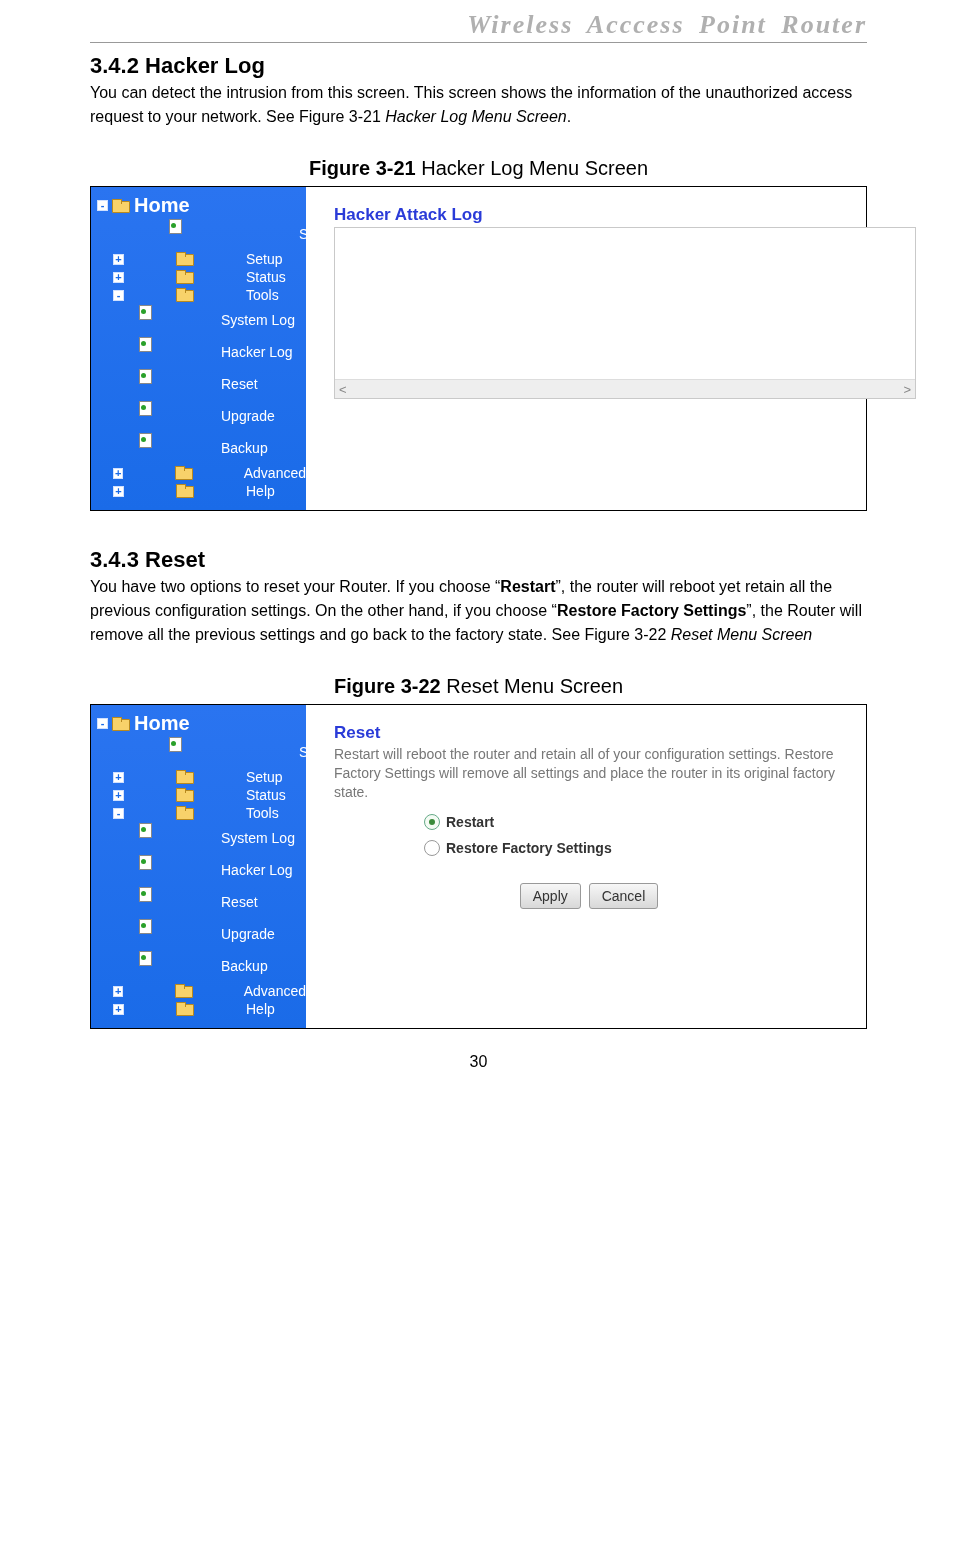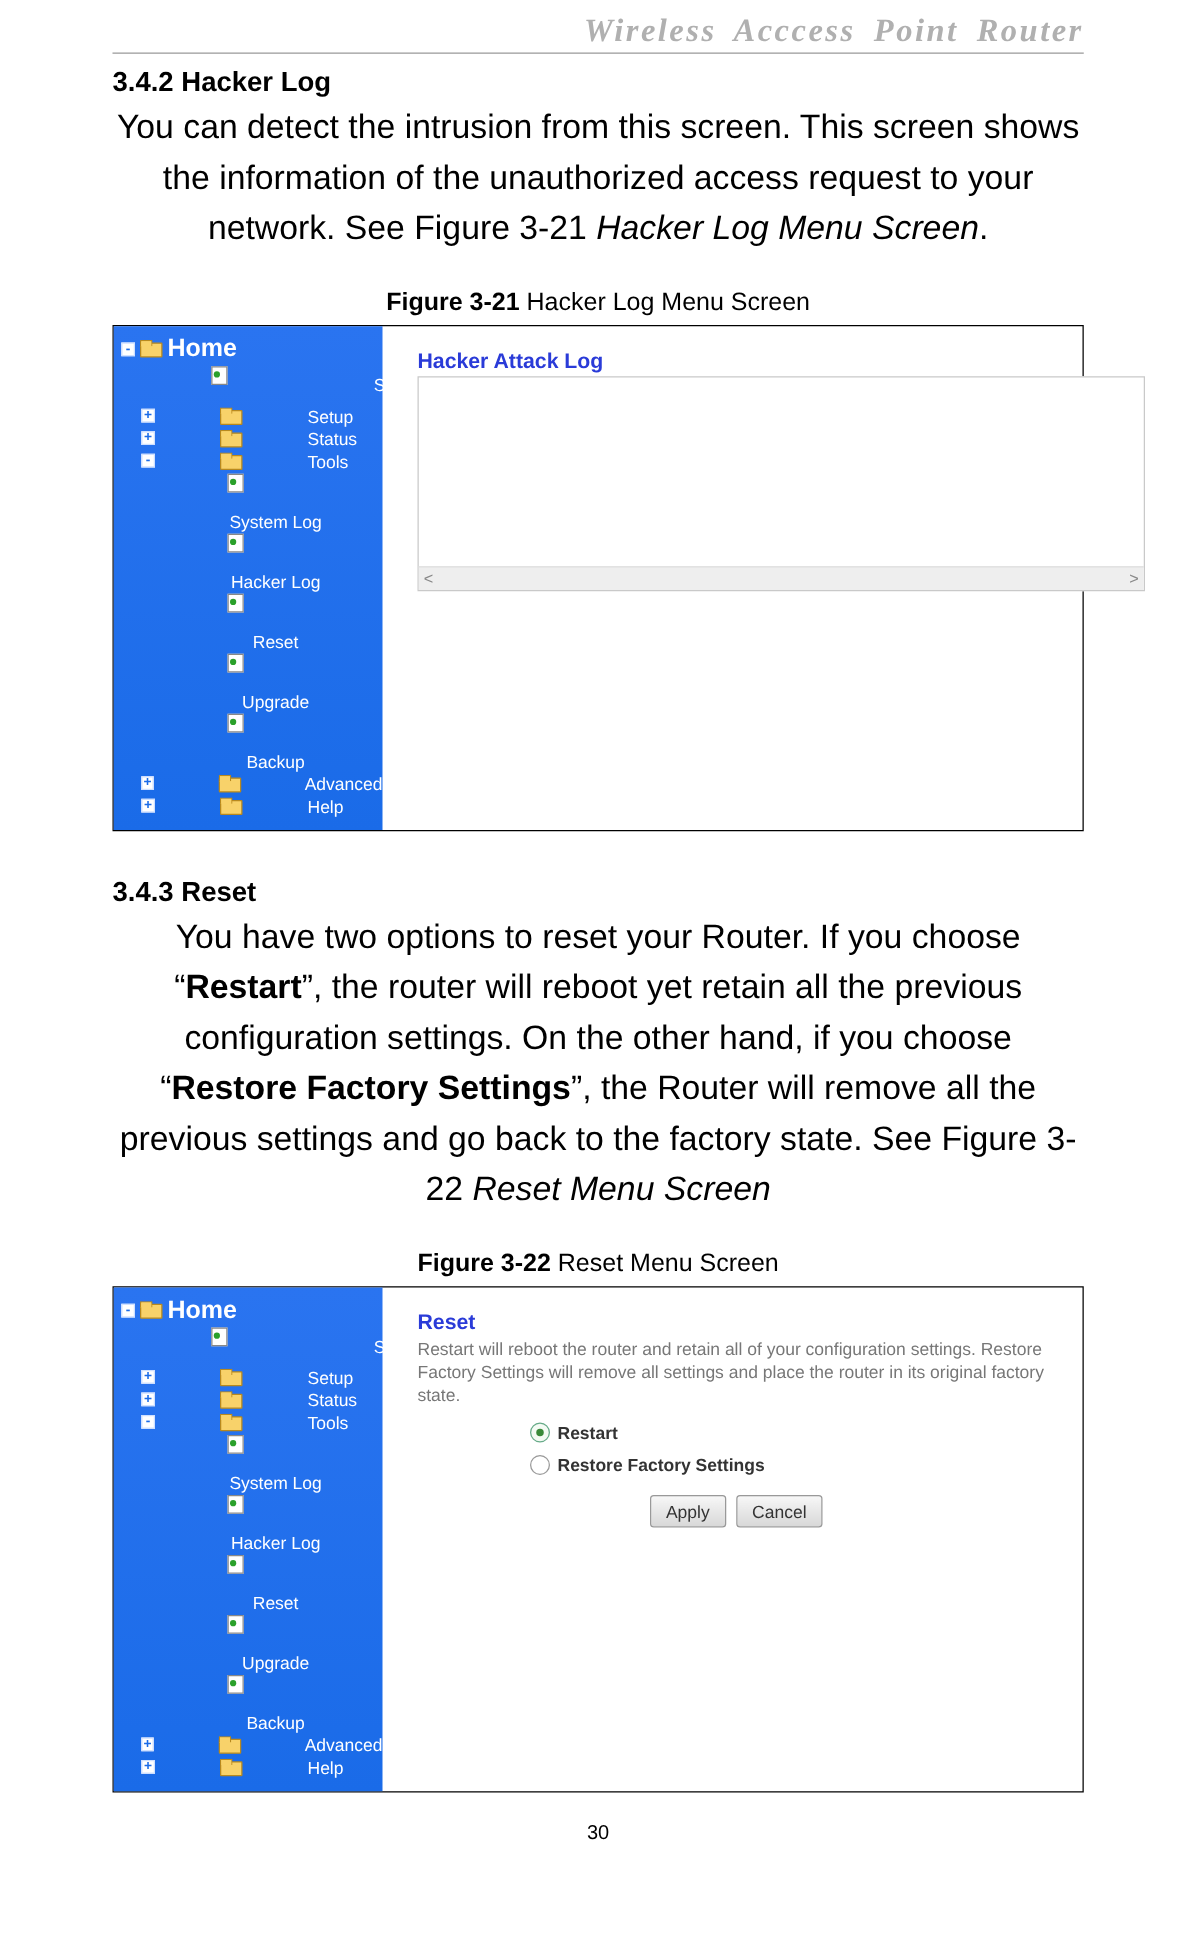--- a/index.html
+++ b/index.html
@@ -29,24 +29,23 @@
     color: #b0b0b0;
     letter-spacing: 2px;
     word-spacing: 6px;
   }
   .section-heading {
     font-weight: bold;
     font-size: 22px;
     margin: 10px 0 2px 0;
   }
   .body-text {
-    font-size: 27px;
+    font-size: 16px;
     line-height: 1.5;
     margin: 0 0 10px 0;
-    text-align: center;
   }
   .italic { font-style: italic; }
   .bold { font-weight: bold; }
   .figure-caption {
     text-align: center;
     font-size: 20px;
     margin: 28px 0 6px 0;
   }
   .figure-box {
     border: 1px solid #000;
@@ -128,21 +127,21 @@
   .tree-icon.page::after{
     content:"";
     position:absolute;
     left:4px; top:4px;
     width:5px; height:5px;
     background:#2aa02a;
     border-radius:50%;
   }
   .side-label { }
   .indent1 { padding-left: 22px; gap: 48px; }
-  .indent2 { padding-left: 44px; flex-direction: column; }
+  .indent2 { padding-left: 44px; }
 
   
   .content-panel {
     flex: 1;
     padding: 18px 22px 10px 28px;
     font-family: Tahoma, Verdana, sans-serif;
     color: #555;
     font-size: 14px;
     position: relative;
   }
@@ -197,21 +196,21 @@
     margin-top: 16px;
   }
   .btn {
     display:inline-block;
     padding:4px 12px;
     background:linear-gradient(#f7f7f7,#d8d8d8);
     border:1px solid #999;
     border-radius:3px;
     font-size:14px;
     color:#333;
-    margin:0 2px;
+    margin:11px 2px;
   }
   .page-number {
     text-align:center;
     font-size:16px;
     margin-top:24px;
   }
 </style>
 </head>
 <body>
 

